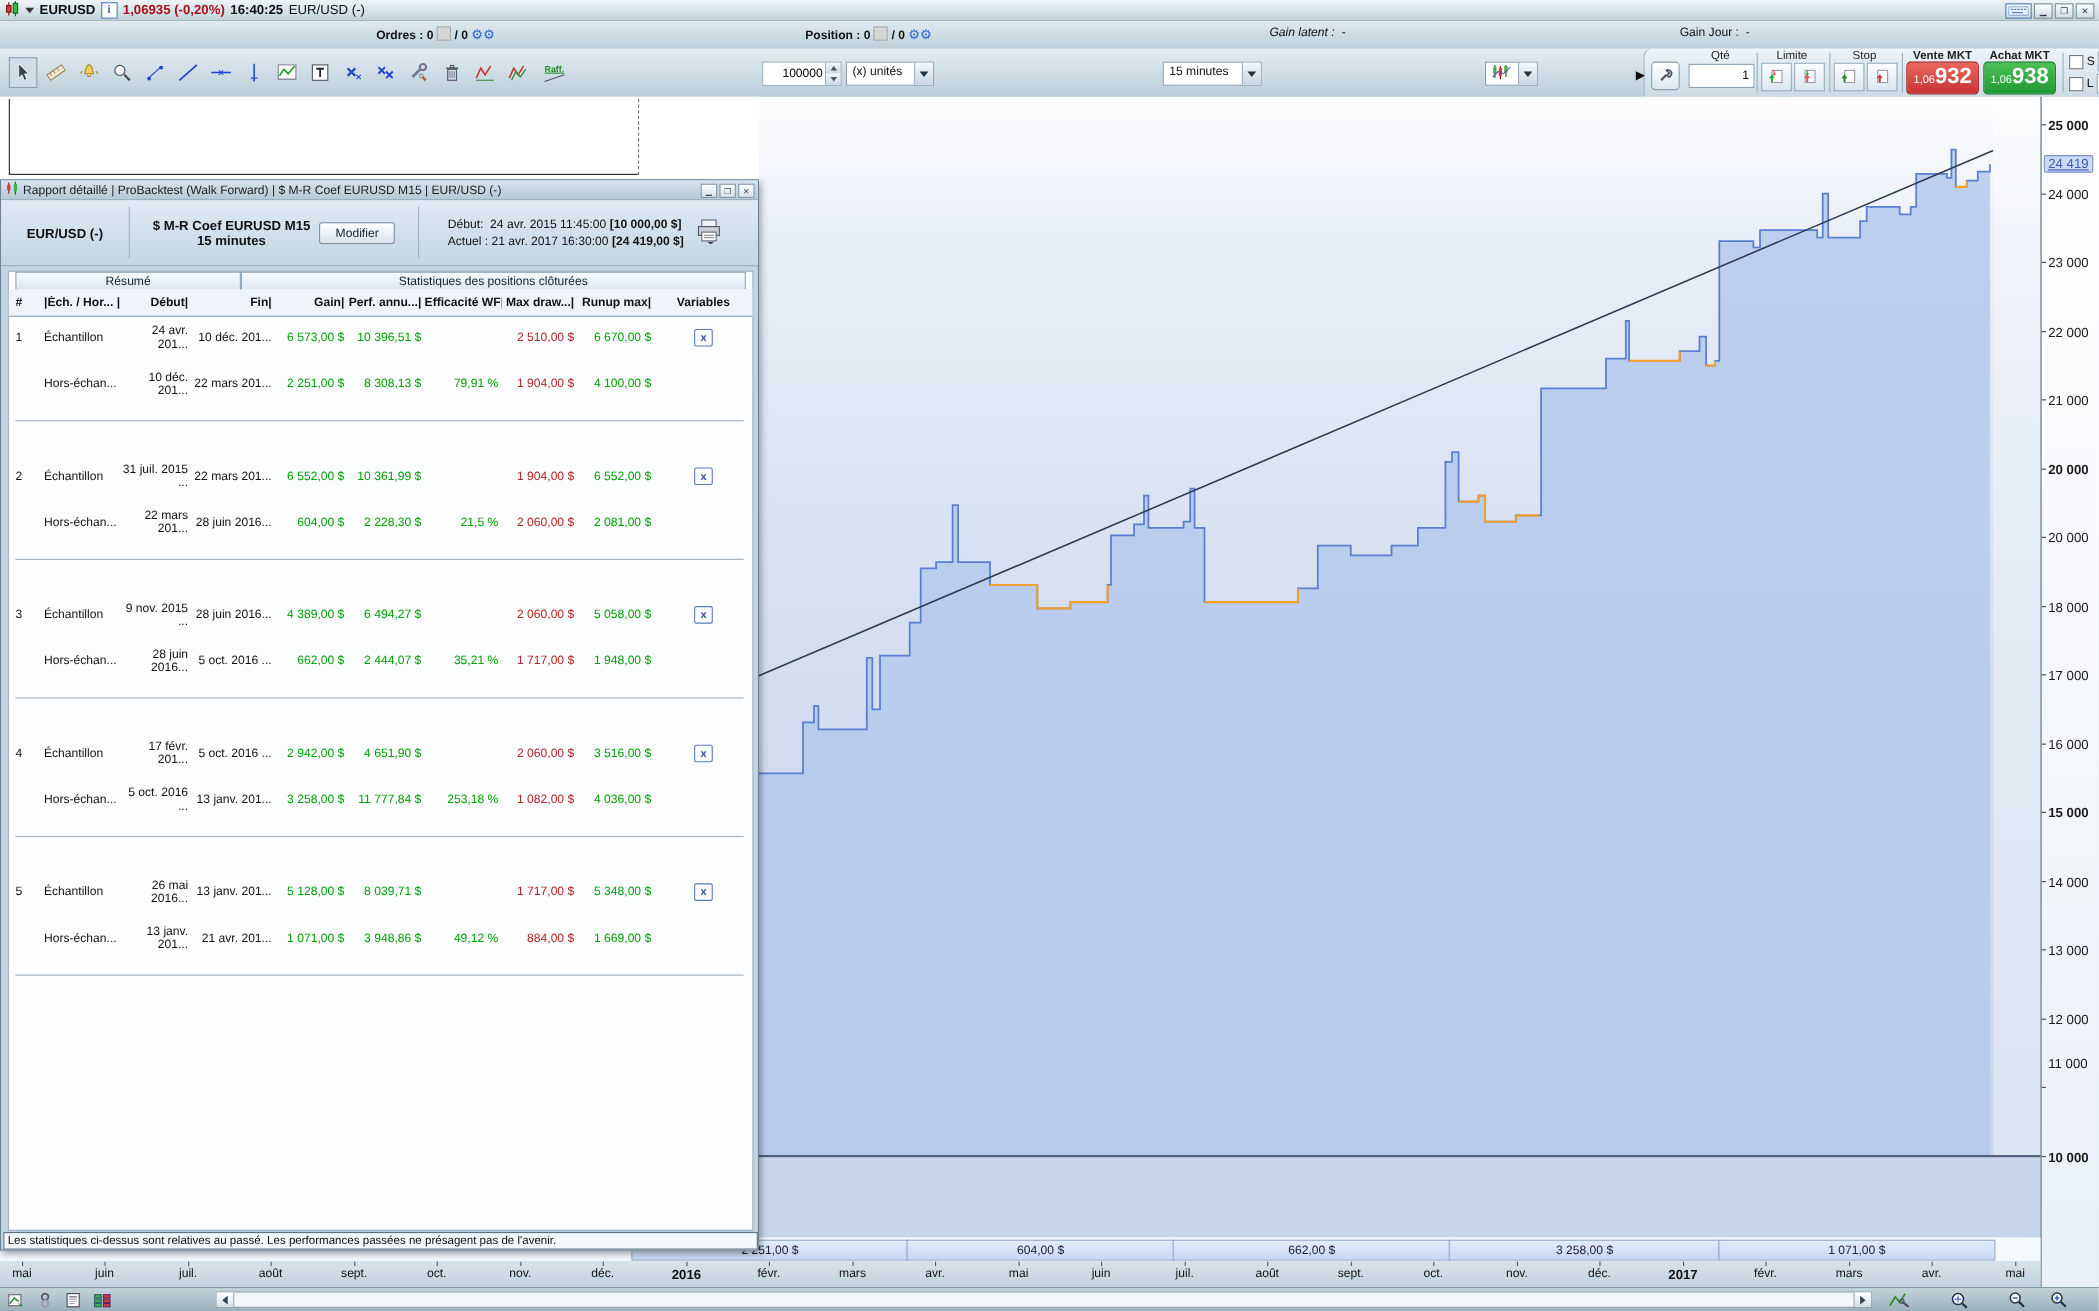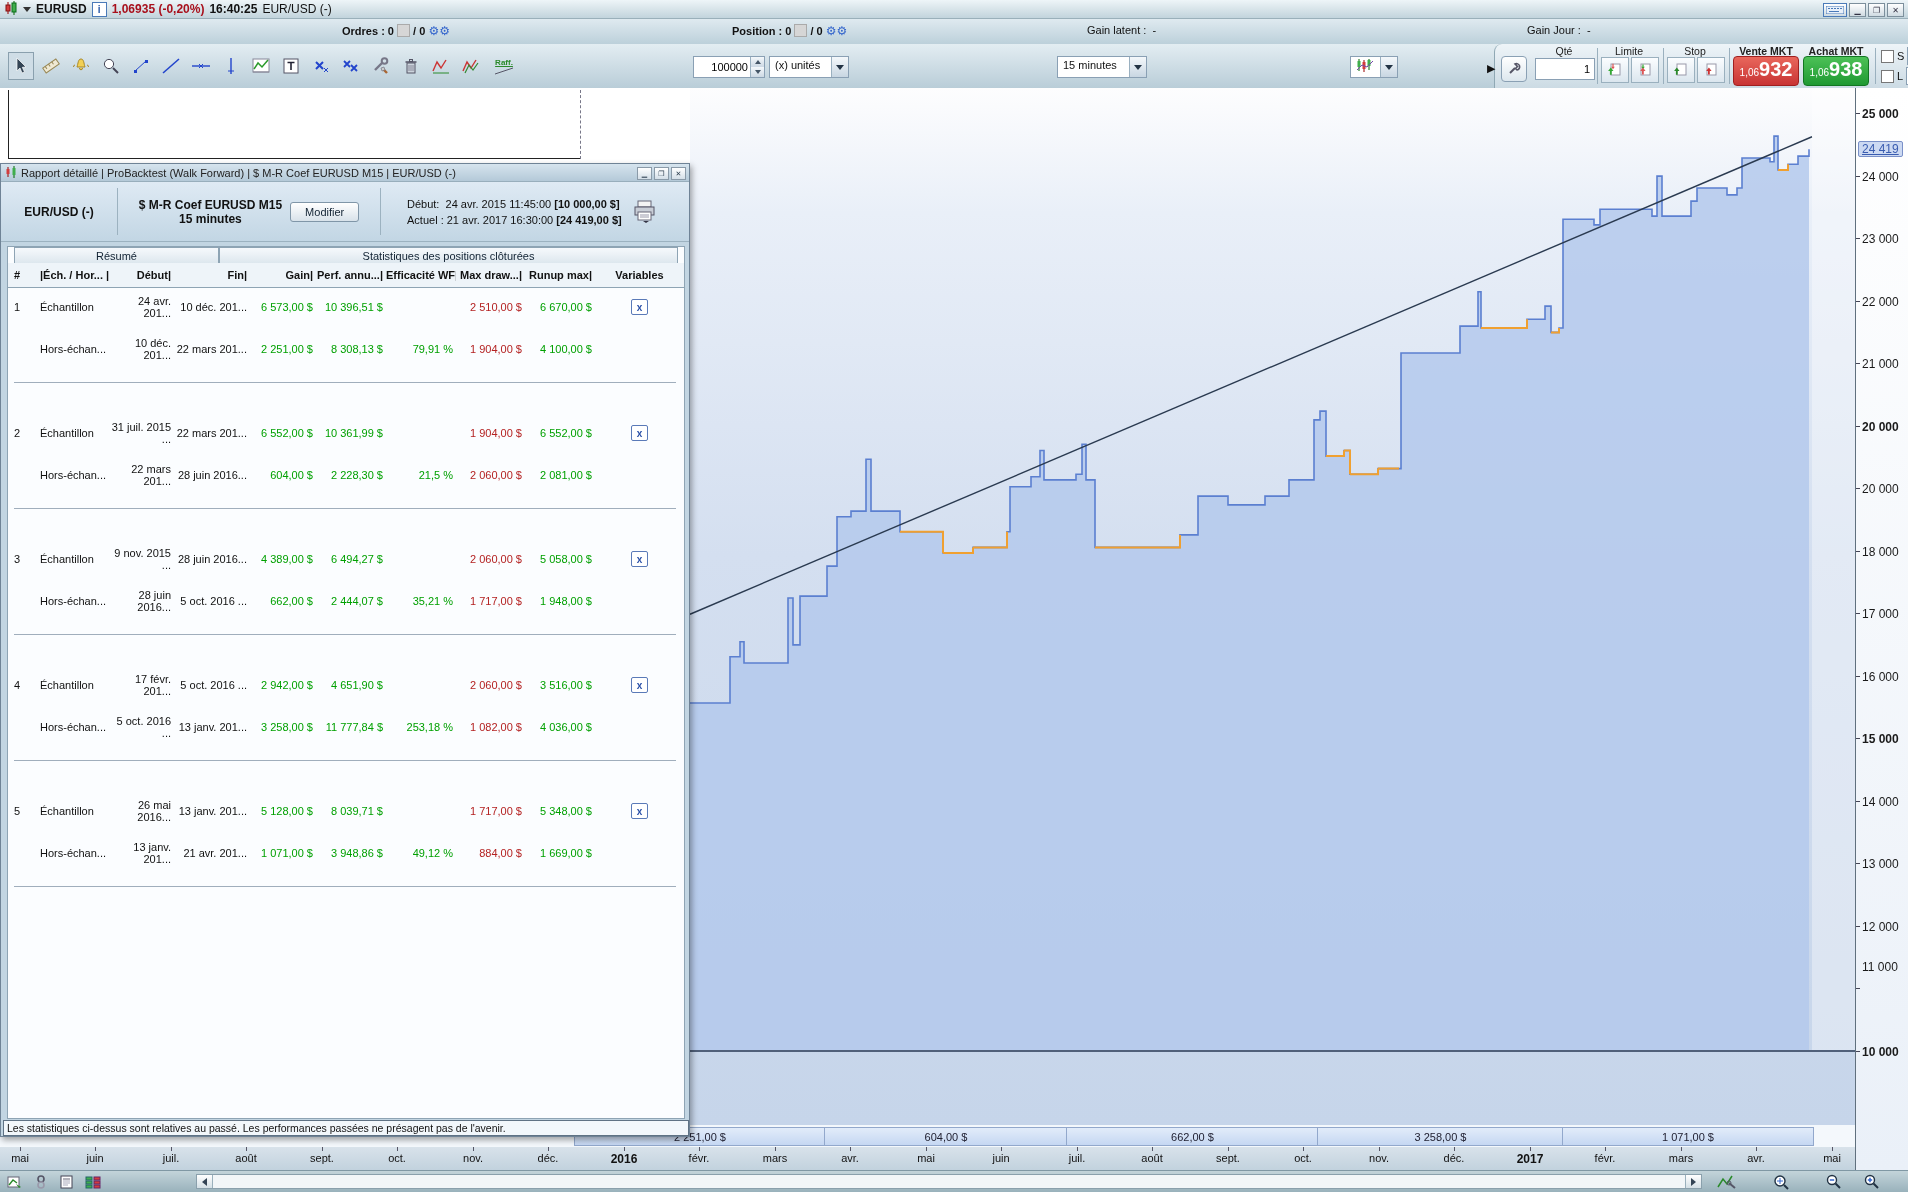--- a/index.html
+++ b/index.html
@@ -150,21 +150,21 @@
       </span>
     <span class="winbtn">▁</span>
     <span class="winbtn">❐</span>
     <span class="winbtn">✕</span>
   </span>
 </div>
 
 <div class="abs" id="infobar">
   <span class="abs" style="left:318px;top:5px;margin-left:24px;"><span class="b">Ordres :</span> <span class="b">0</span> <span class="graybox"></span> <span class="b">/ 0</span> <span class="gear">⚙⚙</span></span>
   <span class="abs" style="left:732px;top:5px;"><span class="b">Position :</span> <span class="b">0</span> <span class="graybox"></span> <span class="b">/ 0</span> <span class="gear">⚙⚙</span></span>
-  <span class="abs" style="left:1087px;top:5px;"><span>Gain latent :</span>&nbsp;&nbsp;<span>-</span></span>
+  <span class="abs" style="left:1154px;top:5px;font-style:italic;"><span>Gain latent :</span>&nbsp;&nbsp;<span>-</span></span>
   <span class="abs" style="left:1527px;top:5px;"><span>Gain Jour :</span>&nbsp;&nbsp;<span>-</span></span>
 </div>
 
 <div class="abs" id="toolbar">
   <div class="tbrow">
     <span class="tbi sel">
         <svg viewBox="0 0 20 20">
           <path d="M6 2 L6 15 L9 12 L11 17 L13.5 16 L11.3 11.3 L15 11 Z" fill="#334455" stroke="#fff" stroke-width="0.7"></path>
         </svg>
       </span>

